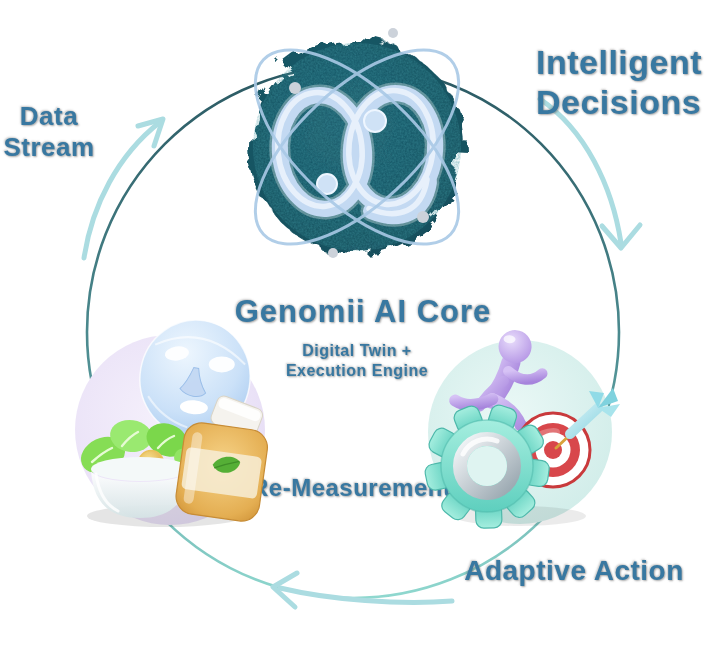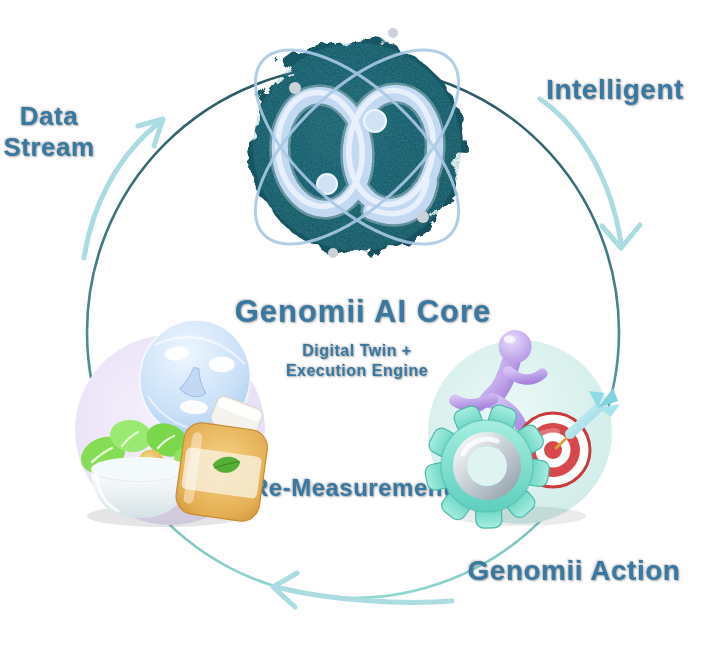--- a/index.html
+++ b/index.html
@@ -237,27 +237,28 @@
         <circle cx="333" cy="253" r="5"></circle>
       </g>
     </g>
   </svg>
 
   <div class="lbl z4" style="left:-4px;top:101px;width:106px;font-size:26px;">
     <div>Data</div>
     <div>Stream</div>
   </div>
 
-  <div class="lbl z4" style="left:536px;top:42px;width:158px;font-size:28px;margin-top:31px;">
+  <div class="lbl z4" style="left:536px;top:42px;width:158px;font-size:34px;">
     <div>Intelligent</div>
+    <div>Decisions</div>
   </div>
 
   <div class="lbl z4" style="left:10px;top:294px;width:706px;font-size:31px;letter-spacing:1px;">Genomii AI Core</div>
 
   <div class="lbl z4" style="left:4px;top:341px;width:706px;font-size:16px;line-height:1.22;">
     <div>Digital Twin +</div>
     <div>Execution Engine</div>
   </div>
 
 
-  <div class="lbl z4" style="left:448px;top:554px;width:252px;font-size:28px;">Genomii Action</div>
+  <div class="lbl z4" style="left:448px;top:554px;width:252px;font-size:28px;">Adaptive Action</div>
 
 </div>
 
 </body></html>

